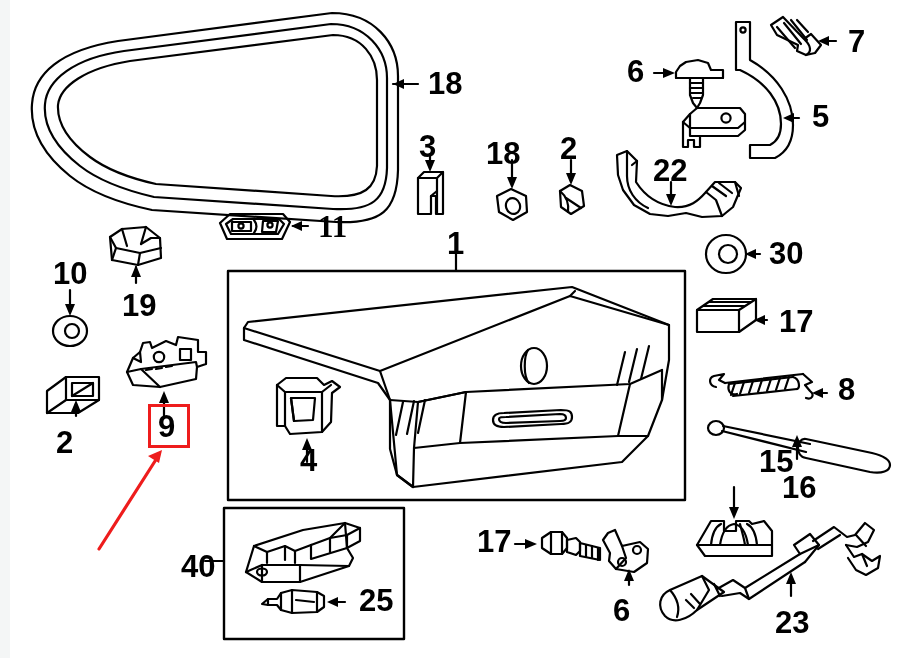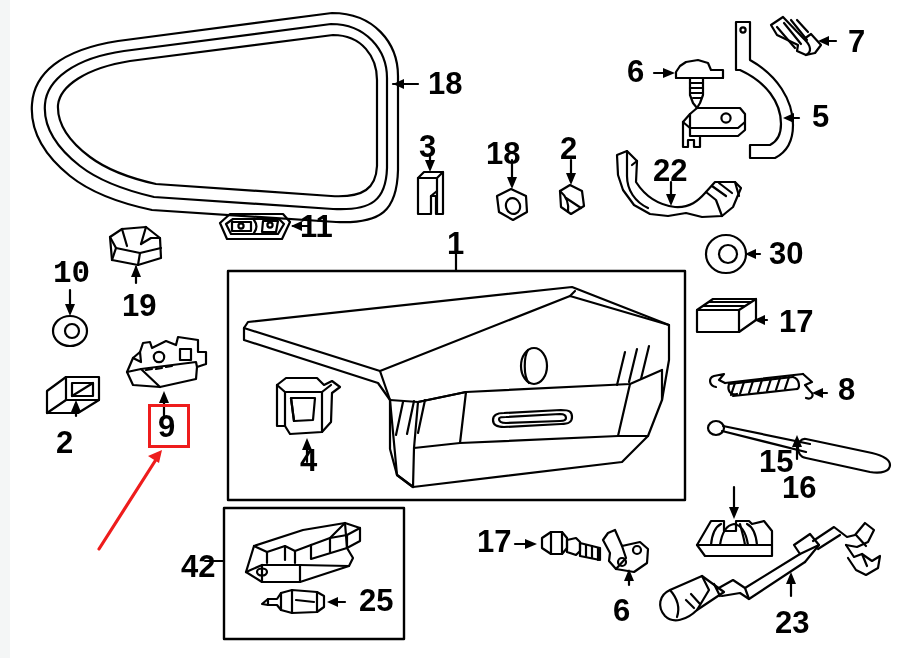--- a/index.html
+++ b/index.html
@@ -460,30 +460,30 @@
 
   <div class="callout sz" style="left:447px; top:228px;">1</div>
   <div class="callout sz" style="left:560px; top:133px;">2</div>
   <div class="callout sz" style="left:419px; top:131px;">3</div>
   <div class="callout sz" style="left:300px; top:445px;">4</div>
   <div class="callout sz" style="left:812px; top:101px;">5</div>
   <div class="callout sz" style="left:627px; top:56px;">6</div>
   <div class="callout sz" style="left:848px; top:26px;">7</div>
   <div class="callout sz" style="left:838px; top:374px;">8</div>
   <div class="callout sz" style="left:158px; top:411px;">9</div>
-  <div class="callout sz" style="left:53px;  top:258px;font-family:Liberation Mono, monospace;">10</div>
-  <div class="callout sz" style="left:300px; top:211px;">11</div>
+  <div class="callout sz" style="left:53px;  top:258px;">10</div>
+  <div class="callout sz" style="left:318px; top:211px;font-family:Liberation Serif, serif;">11</div>
   <div class="callout sz" style="left:56px;  top:427px;">2</div>
   <div class="callout sz" style="left:613px; top:595px;">6</div>
   <div class="callout sz" style="left:477px; top:526px;">17</div>
   <div class="callout sz" style="left:719px; top:446px;margin-left:40px;">15</div>
   <div class="callout sz" style="left:782px; top:472px;">16</div>
   <div class="callout sz" style="left:779px; top:306px;">17</div>
   <div class="callout sz" style="left:486px; top:138px;">18</div>
   <div class="callout sz" style="left:122px; top:290px;">19</div>
   <div class="callout sz" style="left:769px; top:238px;">30</div>
   <div class="callout sz" style="left:428px; top:68px;">18</div>
   <div class="callout sz" style="left:653px; top:155px;">22</div>
   <div class="callout sz" style="left:775px; top:607px;">23</div>
-  <div class="callout sz" style="left:181px; top:551px;">42</div>
+  <div class="callout sz" style="left:181px; top:551px;">40</div>
   <div class="callout sz" style="left:359px; top:585px;">25</div>
 
 </div>
 
 </body></html>

